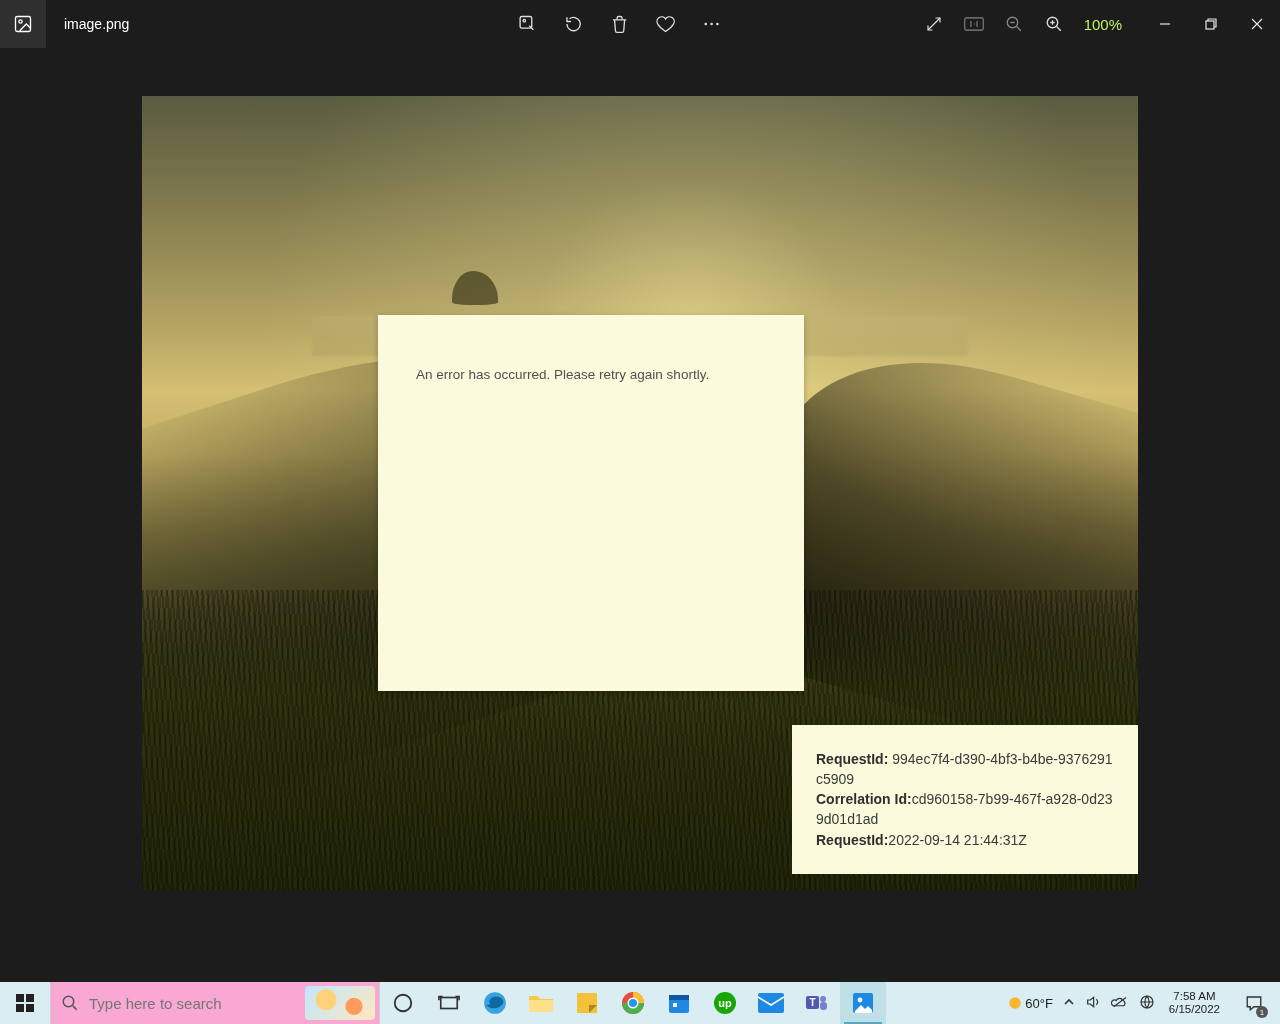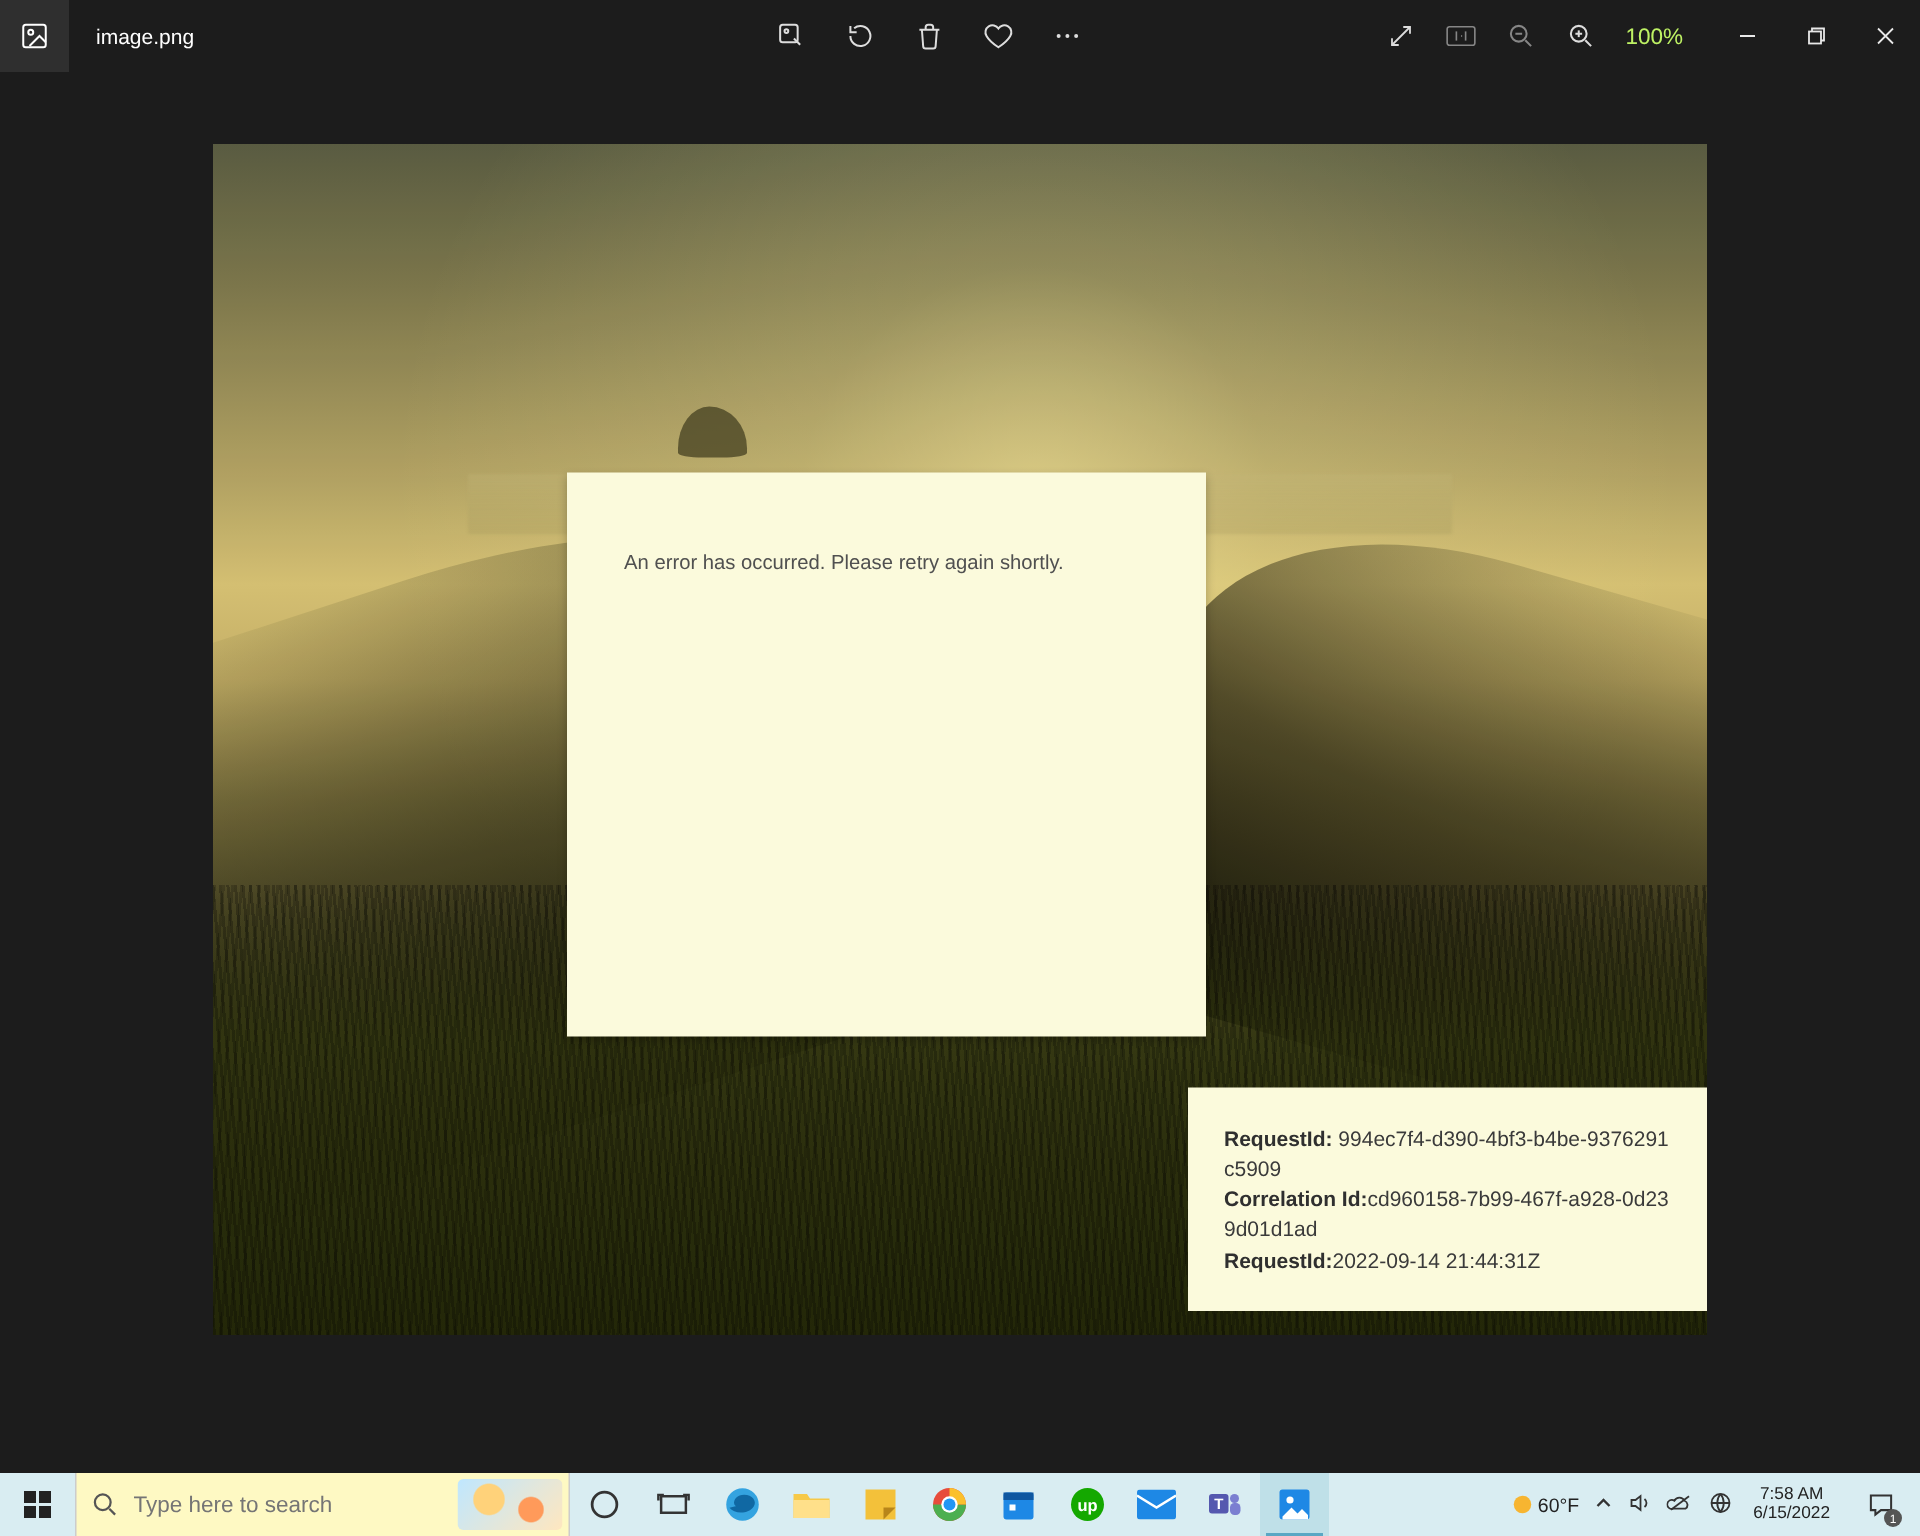--- a/index.html
+++ b/index.html
@@ -156,21 +156,21 @@
     font-size: 12px;
     color: #222;
   }
   .start-btn {
     width: 50px; height: 42px;
     display:flex; align-items:center; justify-content:center;
     cursor:pointer;
   }
   .search-box {
     height: 42px; width: 330px;
-    background: #fef9c3;
+    background: #f9a8d4;
     display:flex; align-items:center;
     padding: 0 10px;
     gap: 10px;
     border-right: 1px solid #ccc;
     border-left: 1px solid #ccc;
     position: relative;
     cursor:text;
   }
   .search-box input {
     border:none; outline:none; font-size:15px; flex:1; background:transparent; color:#5f5f5f;

